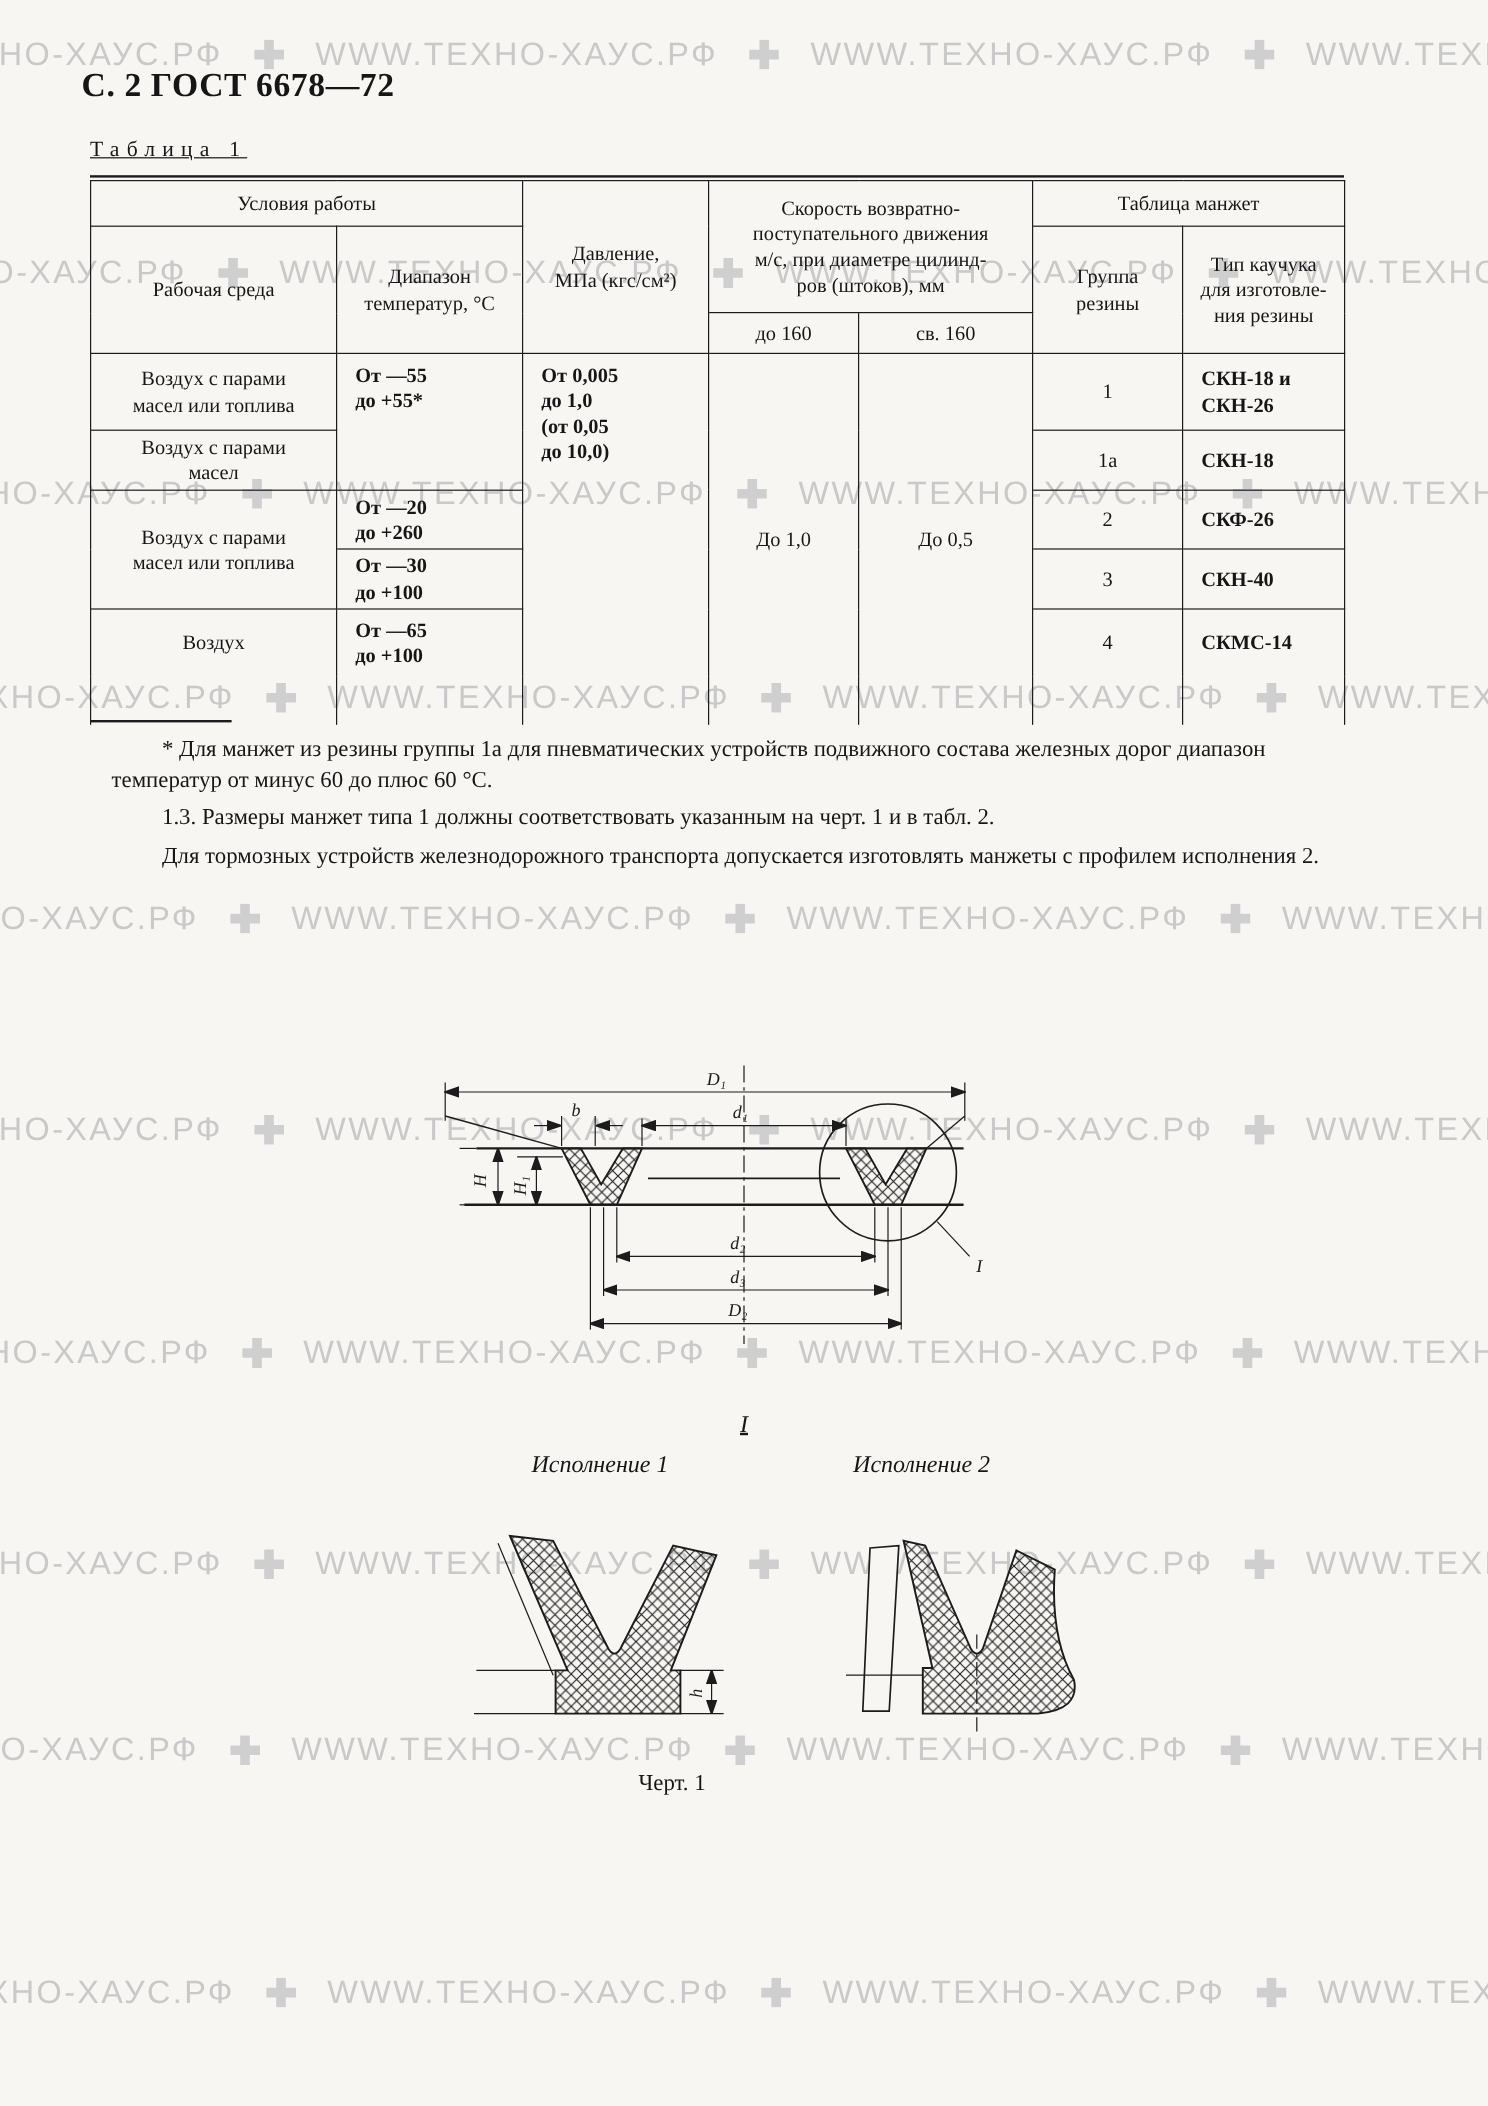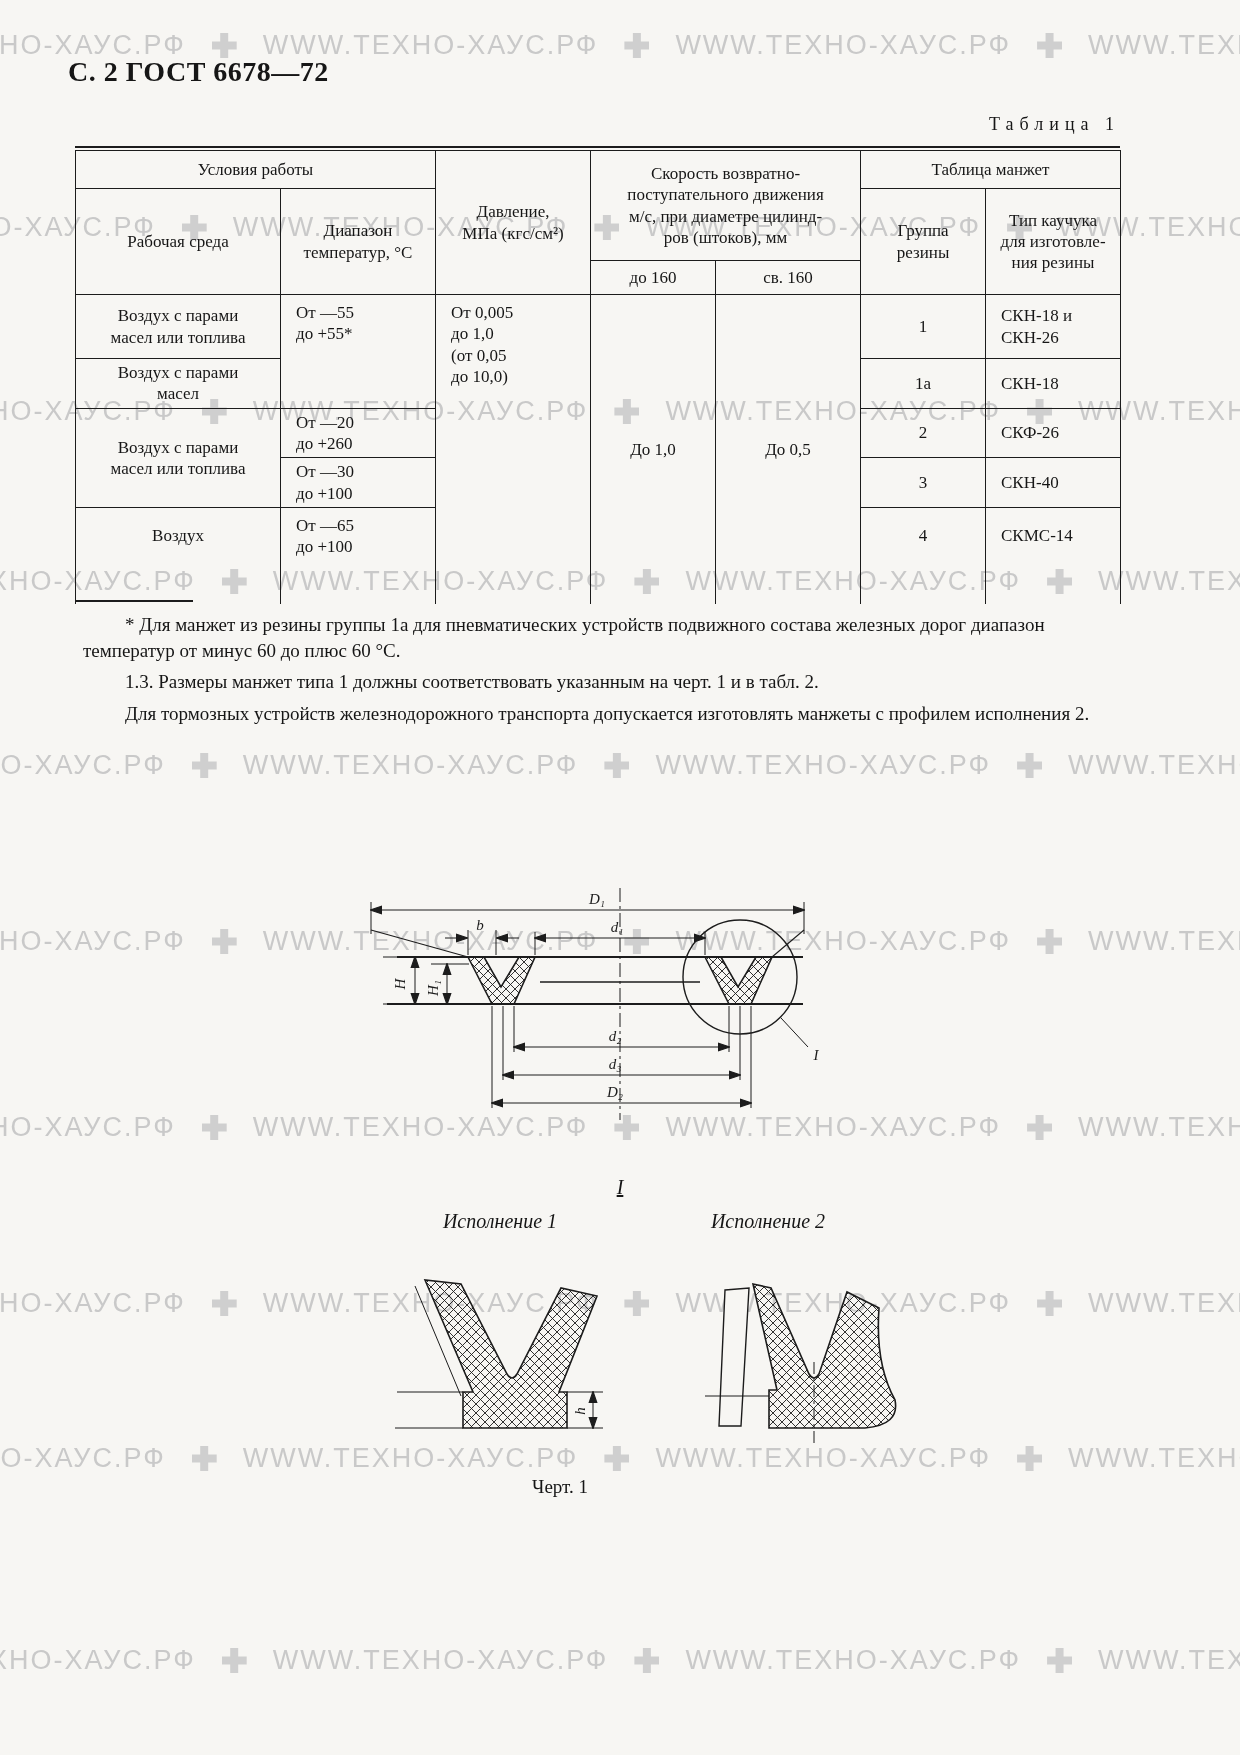--- a/index.html
+++ b/index.html
@@ -9,34 +9,34 @@
   .wm{position:absolute;display:flex;align-items:center;gap:26px;white-space:nowrap;
       font-family:"Liberation Sans", sans-serif;font-size:27px;letter-spacing:2px;
       color:#c9c9c9;z-index:0;user-select:none;}
   .wmt{flex:none;}
   .wmi{flex:none;width:25px;height:25px;background:#cfcfcf;
        clip-path:polygon(34% 0,66% 0,66% 34%,100% 34%,100% 66%,66% 66%,66% 100%,34% 100%,34% 66%,0 66%,0 34%,34% 34%);}
   
   .content{position:absolute;inset:0;z-index:1;}
   .abs{position:absolute;}
   .doc-title{left:68px;top:56px;font-size:28px;font-weight:bold;letter-spacing:.5px;}
-  .tbl-caption{left:75px;top:114px;width:1045px;text-align:right;font-size:18px;letter-spacing:6px;}
+  .tbl-caption{left:75px;top:114px;width:1045px;font-size:18px;letter-spacing:6px;text-decoration:underline;}
   
   .tbl-wrap{left:75px;top:146px;width:1045px;border-top:2px solid #1c1c1c;padding-top:2px;}
   table.gt{border-collapse:collapse;width:1045px;table-layout:fixed;}
   table.gt td{border:1px solid #1c1c1c;font-size:17px;line-height:1.25;text-align:center;
               vertical-align:middle;padding:3px 6px;}
   .pre{white-space:pre-line;}
-  .tl{text-align:left !important;padding-left:15px !important;}
+  .tl{text-align:left !important;padding-left:15px !important;font-weight:bold;}
   .vt{vertical-align:top !important;padding-top:7px !important;}
   .nbb{border-bottom:none !important;}
   .ghost td{border-top:none !important;border-bottom:none !important;height:34px;}
   
   .notes{left:75px;top:600px;width:1052px;font-size:19px;line-height:1.38;}
-  .notes p{margin:0 0 5px 8px;text-indent:42px;}
+  .notes p{margin:0 0 5px 18px;text-indent:42px;}
   .fn-rule{width:118px;border-top:2px solid #1c1c1c;margin:0 0 10px 0;}
   .remark{margin-bottom:26px !important;}
   .amendment{font-weight:bold;margin-bottom:8px !important;}
   
   .lbl{font-style:italic;text-align:center;font-size:20px;}
   .detail-ref{left:598px;top:1176px;width:44px;text-decoration:underline;}
   .variant1{left:390px;top:1210px;width:220px;}
   .variant2{left:648px;top:1210px;width:240px;}
   .fig-caption{left:460px;top:1476px;width:200px;text-align:center;font-size:19px;}
   svg{overflow:visible;}

